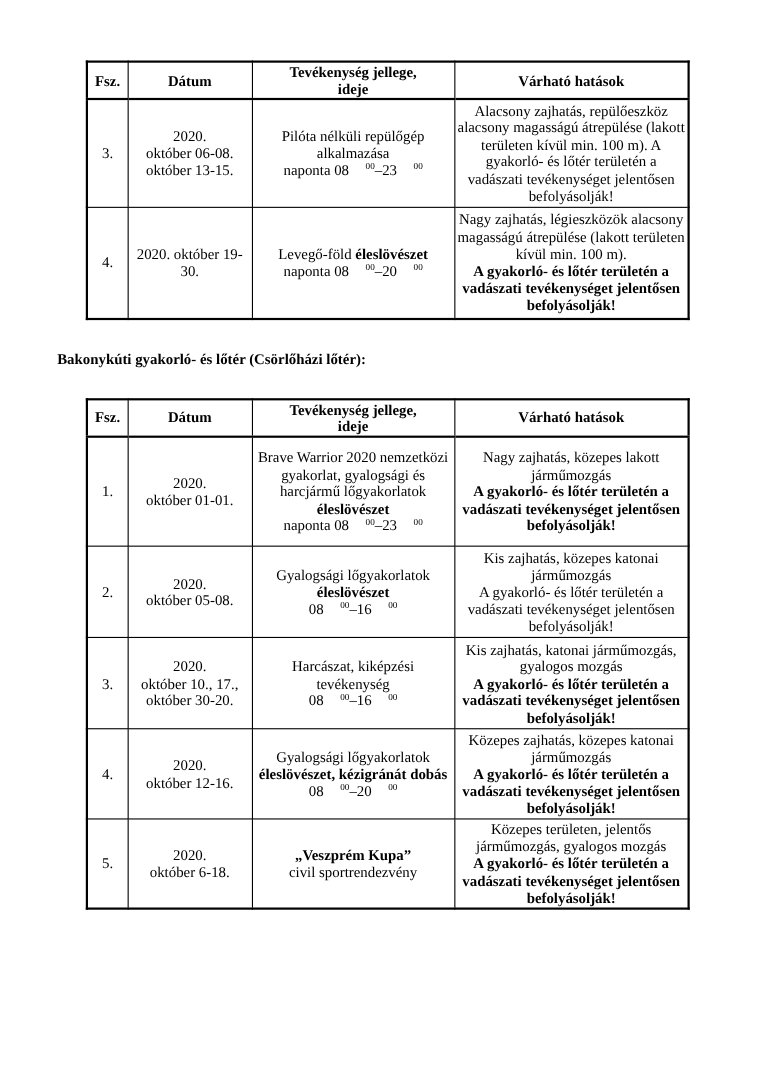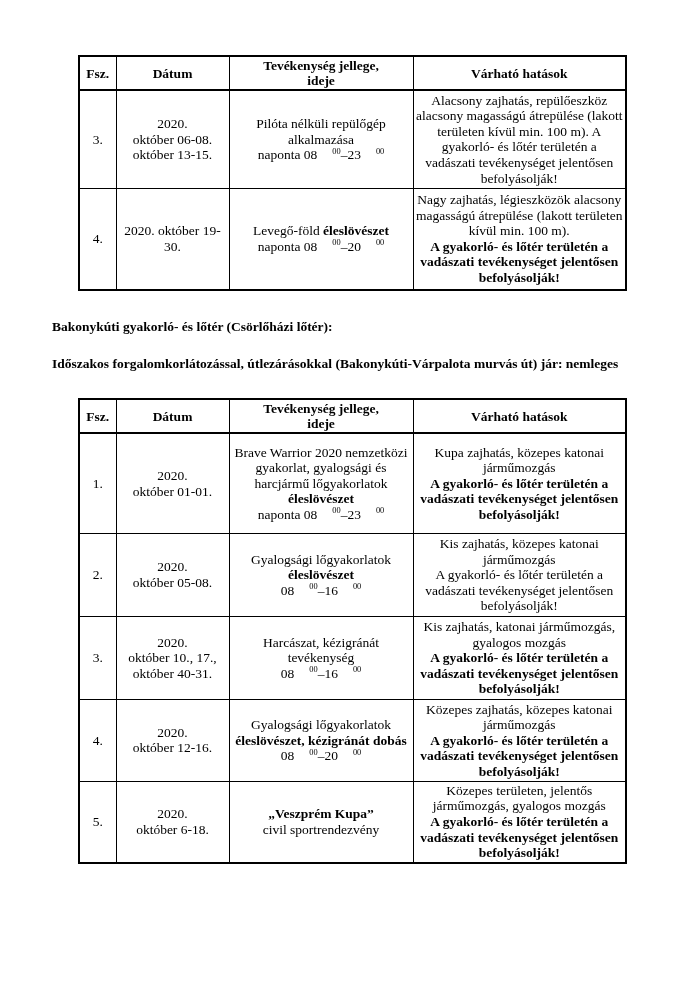--- a/index.html
+++ b/index.html
@@ -121,21 +121,20 @@
         <td>
           <div>Nagy zajhatás, légieszközök alacsony magasságú átrepülése (lakott területen kívül min. 100 m).</div>
           <div class="b">A gyakorló- és lőtér területén a vadászati tevékenységet jelentősen befolyásolják!</div>
         </td>
       </tr>
     </tbody>
   </table>
 
   <div class="section">
     <div class="section-title">Bakonykúti gyakorló- és lőtér (Csörlőházi lőtér):</div>
-    <div class="section-line">Időszakos forgalomkorlátozással, útlezárásokkal (Bakonykúti-Várpalota murvás út) jár: nemleges</div>
   </div>
 
   <table class="sched" id="table2">
     <colgroup>
         <col class="c-fsz">
         <col class="c-date">
         <col class="c-act">
         <col class="c-eff">
       </colgroup>
     <thead>
@@ -156,21 +155,21 @@
         <td>
           <div>2020.</div>
           <div>október 01-01.</div>
         </td>
         <td>
           <div>Brave Warrior 2020 nemzetközi gyakorlat, gyalogsági és harcjármű lőgyakorlatok</div>
           <div class="b">éleslövészet</div>
           <div><span>naponta 08</span><sup class="hh">00</sup><span>–23</span><sup class="hh">00</sup></div>
         </td>
         <td>
-          <div>Kupa zajhatás, közepes katonai járműmozgás</div>
+          <div>Nagy zajhatás, közepes lakott járműmozgás</div>
           <div class="b">A gyakorló- és lőtér területén a vadászati tevékenységet jelentősen befolyásolják!</div>
         </td>
       </tr>
 
       <tr>
         <td>2.</td>
         <td>
           <div>2020.</div>
           <div>október 05-08.</div>
         </td>
@@ -183,24 +182,24 @@
           <div>Kis zajhatás, közepes katonai járműmozgás</div>
           <div>A gyakorló- és lőtér területén a vadászati tevékenységet jelentősen befolyásolják!</div>
         </td>
       </tr>
 
       <tr>
         <td>3.</td>
         <td>
           <div>2020.</div>
           <div>október 10., 17.,</div>
-          <div>október 40-31.</div>
-        </td>
-        <td>
-          <div>Harcászat, kézigránát tevékenység</div>
+          <div>október 30-20.</div>
+        </td>
+        <td>
+          <div>Harcászat, kiképzési tevékenység</div>
           <div><span>08</span><sup class="hh">00</sup><span>–16</span><sup class="hh">00</sup></div>
         </td>
         <td>
           <div>Kis zajhatás, katonai járműmozgás, gyalogos mozgás</div>
           <div class="b">A gyakorló- és lőtér területén a vadászati tevékenységet jelentősen befolyásolják!</div>
         </td>
       </tr>
 
       <tr>
         <td>4.</td>

